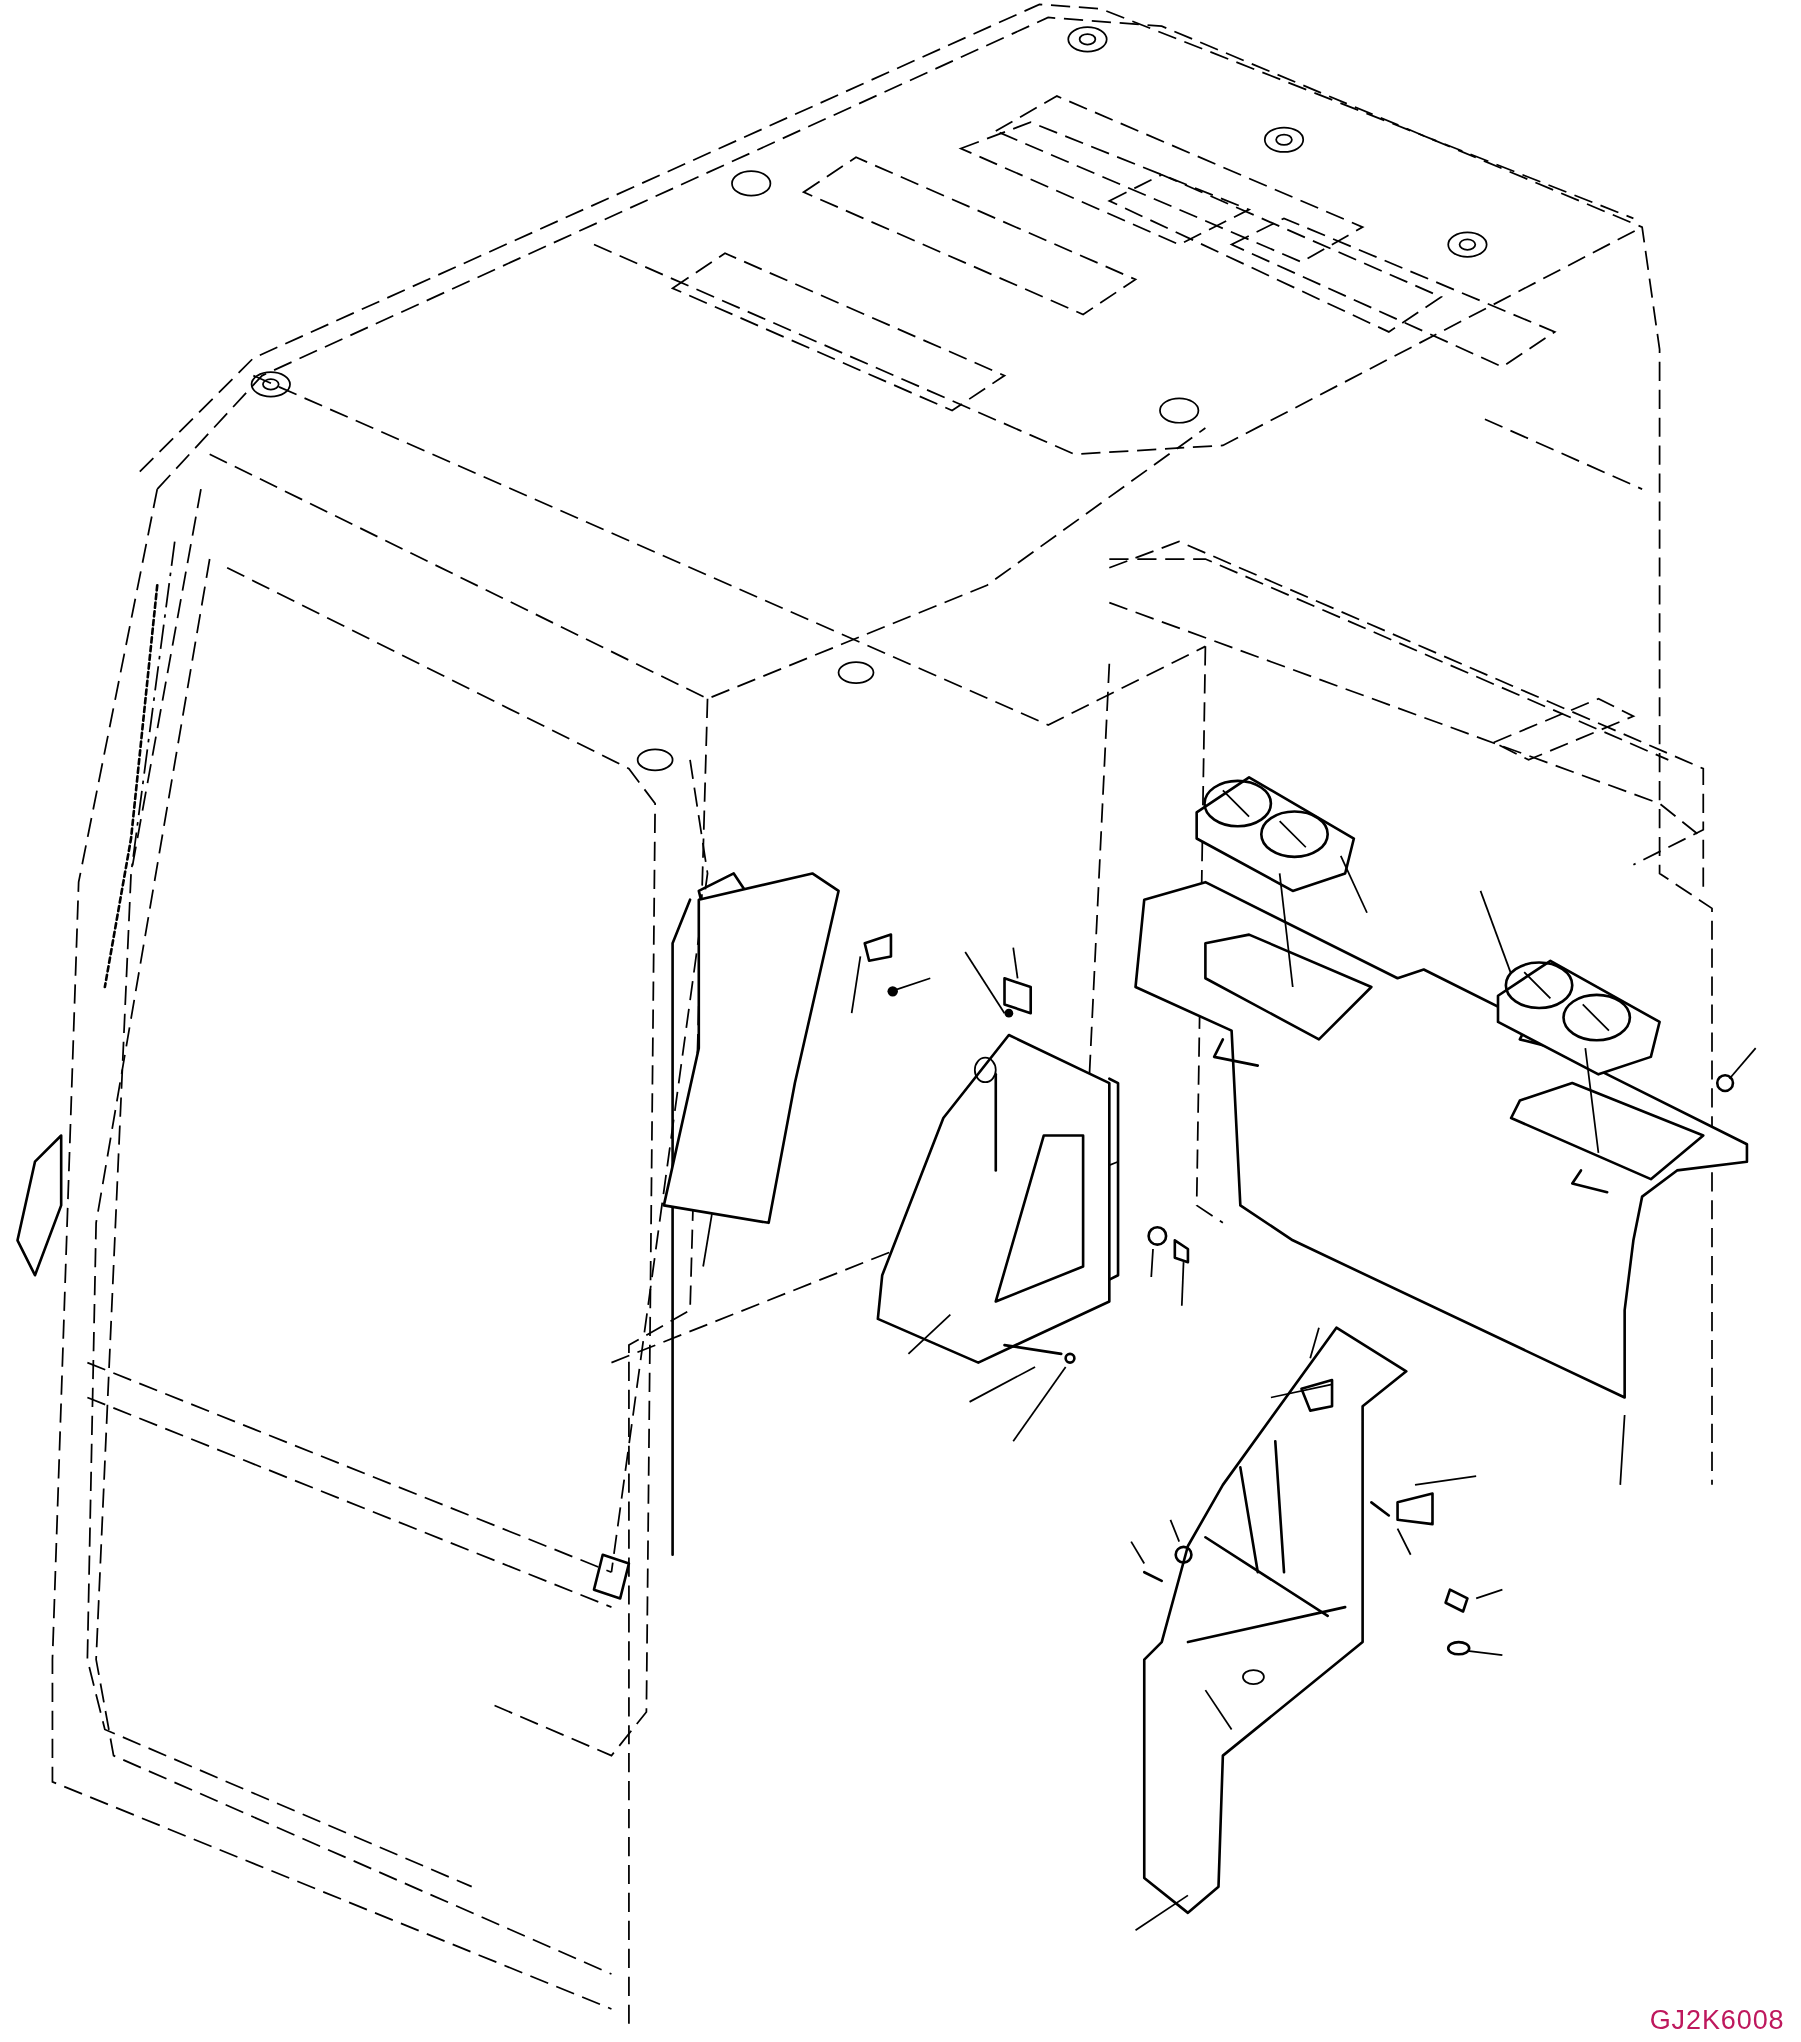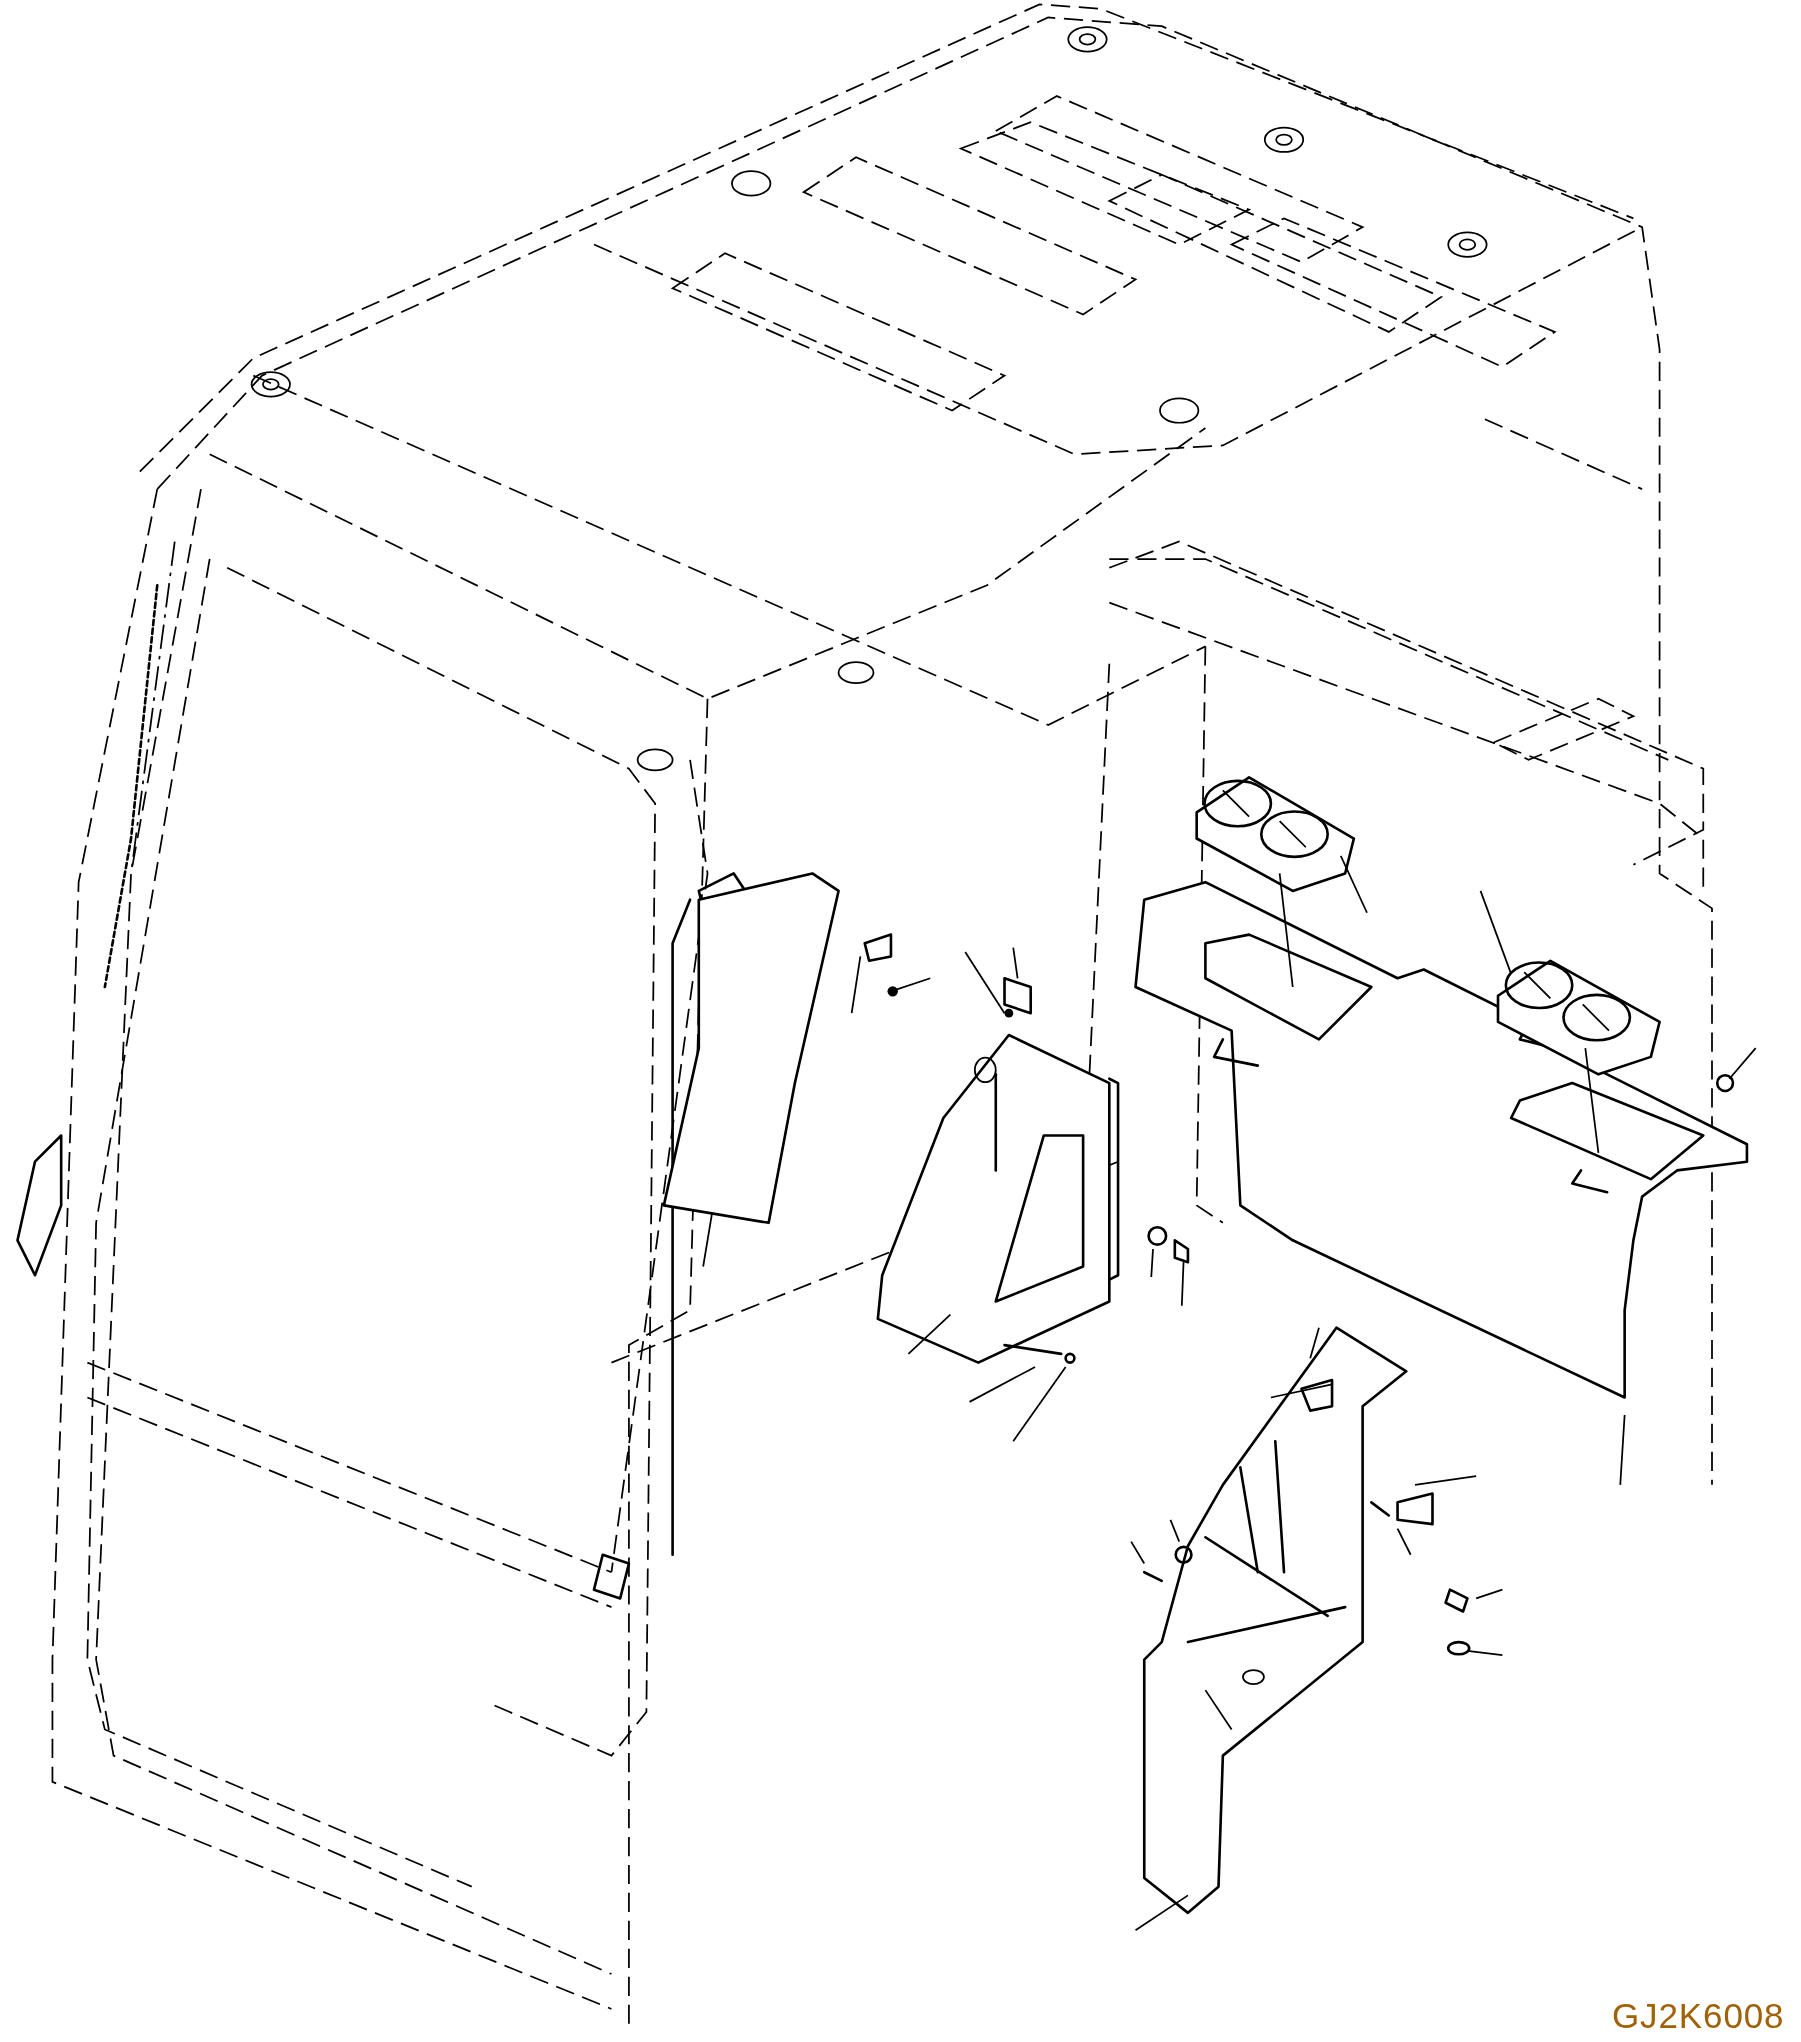--- a/index.html
+++ b/index.html
@@ -4,21 +4,21 @@
 <style>
   html, body { margin:0; padding:0; background:#ffffff; }
   body { width:1802px; height:2043px; position:relative; overflow:hidden; font-family:"Liberation Sans", sans-serif; }
   #canvas { position:absolute; left:0; top:0; width:1802px; height:2043px; }
   .s { fill:none; stroke:#000; stroke-width:3; stroke-linejoin:round; stroke-linecap:round; }
   .t { fill:none; stroke:#000; stroke-width:2; }
   .d { fill:none; stroke:#000; stroke-width:2; stroke-dasharray:22 10; }
   .dd { fill:none; stroke:#000; stroke-width:2; stroke-dasharray:28 8 4 8; }
   .f { fill:#fff; stroke:#000; stroke-width:3; stroke-linejoin:round; }
   .k { fill:#000; }
-  #drawing-id { position:absolute; right:17.5px; bottom:7px; font-size:35px; color:#a16207; letter-spacing:0.9px; }
+  #drawing-id { position:absolute; right:17.5px; bottom:7px; font-size:27px; color:#be185d; letter-spacing:0.9px; }
 </style>
 </head>
 <body>
 
 <svg id="canvas" viewBox="0 0 2063 2339" xmlns="http://www.w3.org/2000/svg">
 
   <g>
     <path class="d" d="M180 560 L300 430 L1200 20 L1330 30 L1880 260 L1900 400 L1900 1000 L1960 1040 L1960 1700"></path>
     <path class="d" d="M160 540 L290 410 L1190 5 L1260 10 L1870 250"></path>
     <path class="d" d="M680 280 L1230 520 L1400 510 L1880 260"></path>

